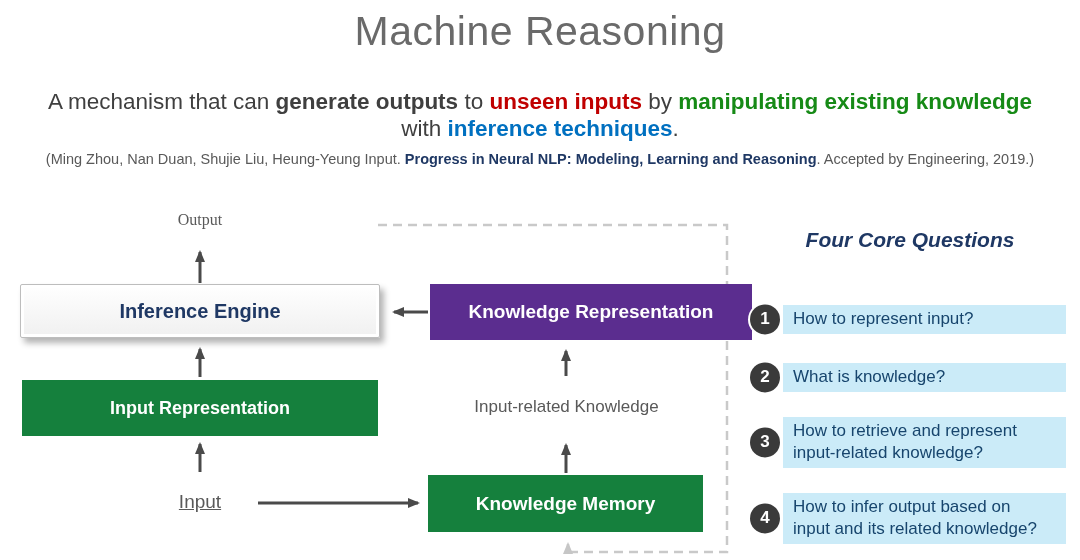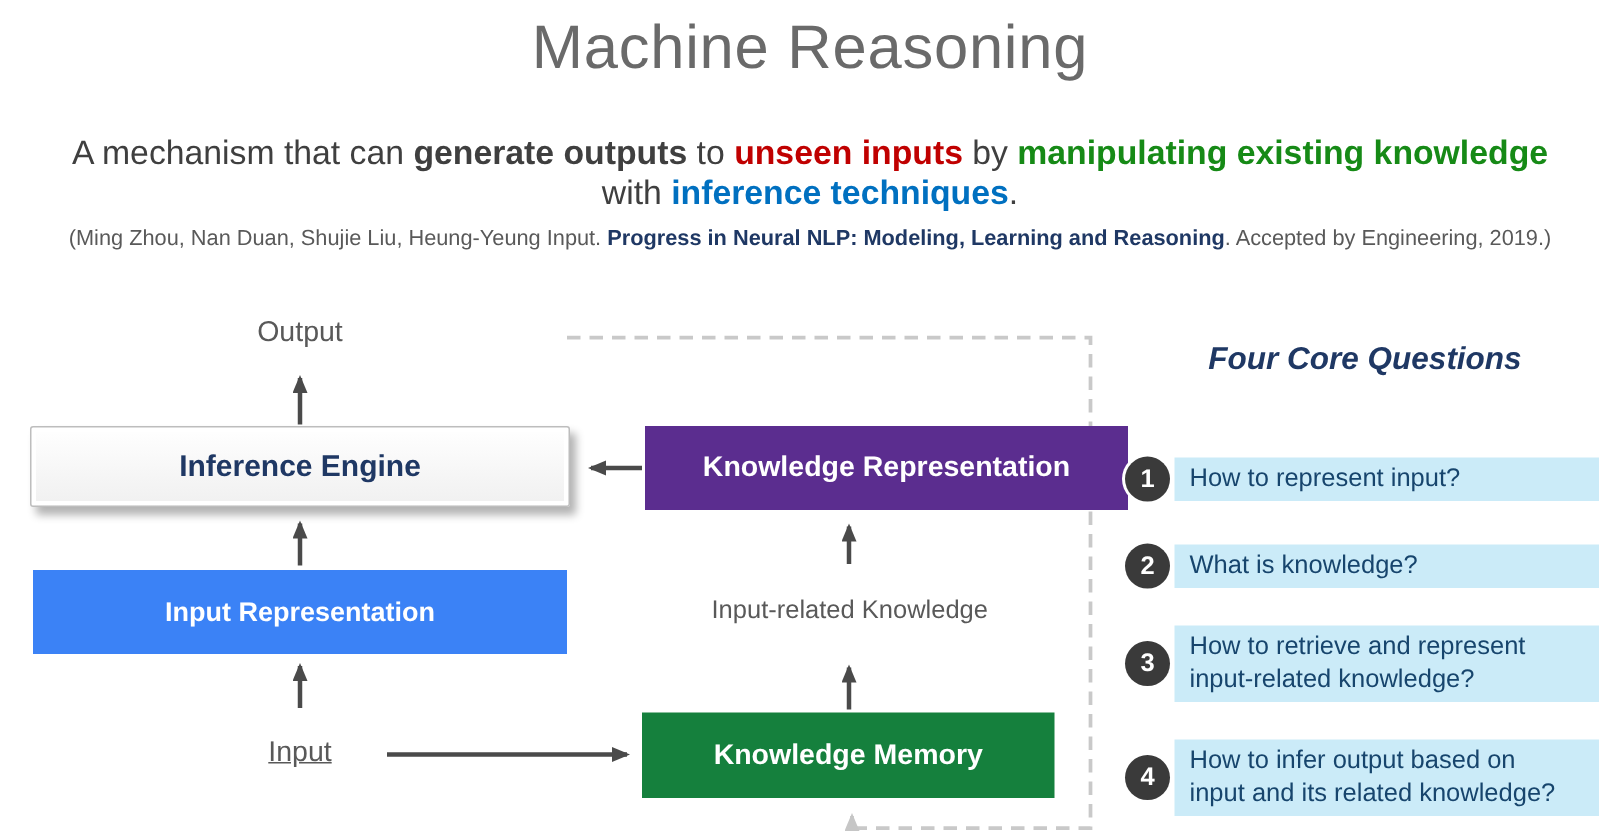--- a/index.html
+++ b/index.html
@@ -37,32 +37,32 @@
   }
   .box-inference {
     left: 20px; top: 284px; width: 360px; height: 54px;
     background: linear-gradient(#ffffff, #f0f0f0);
     border: 1px solid #bdbdbd; border-radius: 2px;
     box-shadow: 4px 5px 6px rgba(0,0,0,0.30), inset 0 0 0 3px #ffffff;
     color: #1f3864; font-size: 20px;
   }
   .box-inputrep {
     left: 22px; top: 380px; width: 356px; height: 56px;
-    background: #3b82f6; color: #ffffff; font-size: 18px;
+    background: #15803d; color: #ffffff; font-size: 18px;
   }
   .box-knowrep {
     left: 430px; top: 284px; width: 322px; height: 56px;
     background: #5b2d8f; color: #ffffff; font-size: 19px;
   }
   .box-knowmem {
     left: 428px; top: 475px; width: 275px; height: 57px;
     background: #15803d; color: #ffffff; font-size: 19px;
   }
   .diag-label { position: absolute; color: #595959; text-align: center; z-index: 2; }
-  .lbl-output { left: 150px; top: 211px; width: 100px; font-size: 19px; }
+  .lbl-output { left: 150px; top: 211px; width: 100px; font-size: 16px; font-family: Liberation Serif, serif; }
   .lbl-input  { left: 150px; top: 491px; width: 100px; font-size: 19px; text-decoration: underline; }
   .lbl-irk    { left: 420px; top: 397px; width: 293px; font-size: 17px; }
 
   .arrows-svg { position: absolute; inset: 0; z-index: 1; }
 
   
   .panel-heading {
     position: absolute; top: 228px; left: 745px; width: 330px;
     text-align: center; font-size: 21px; font-weight: bold; font-style: italic;
     color: #1f3864; z-index: 2;

